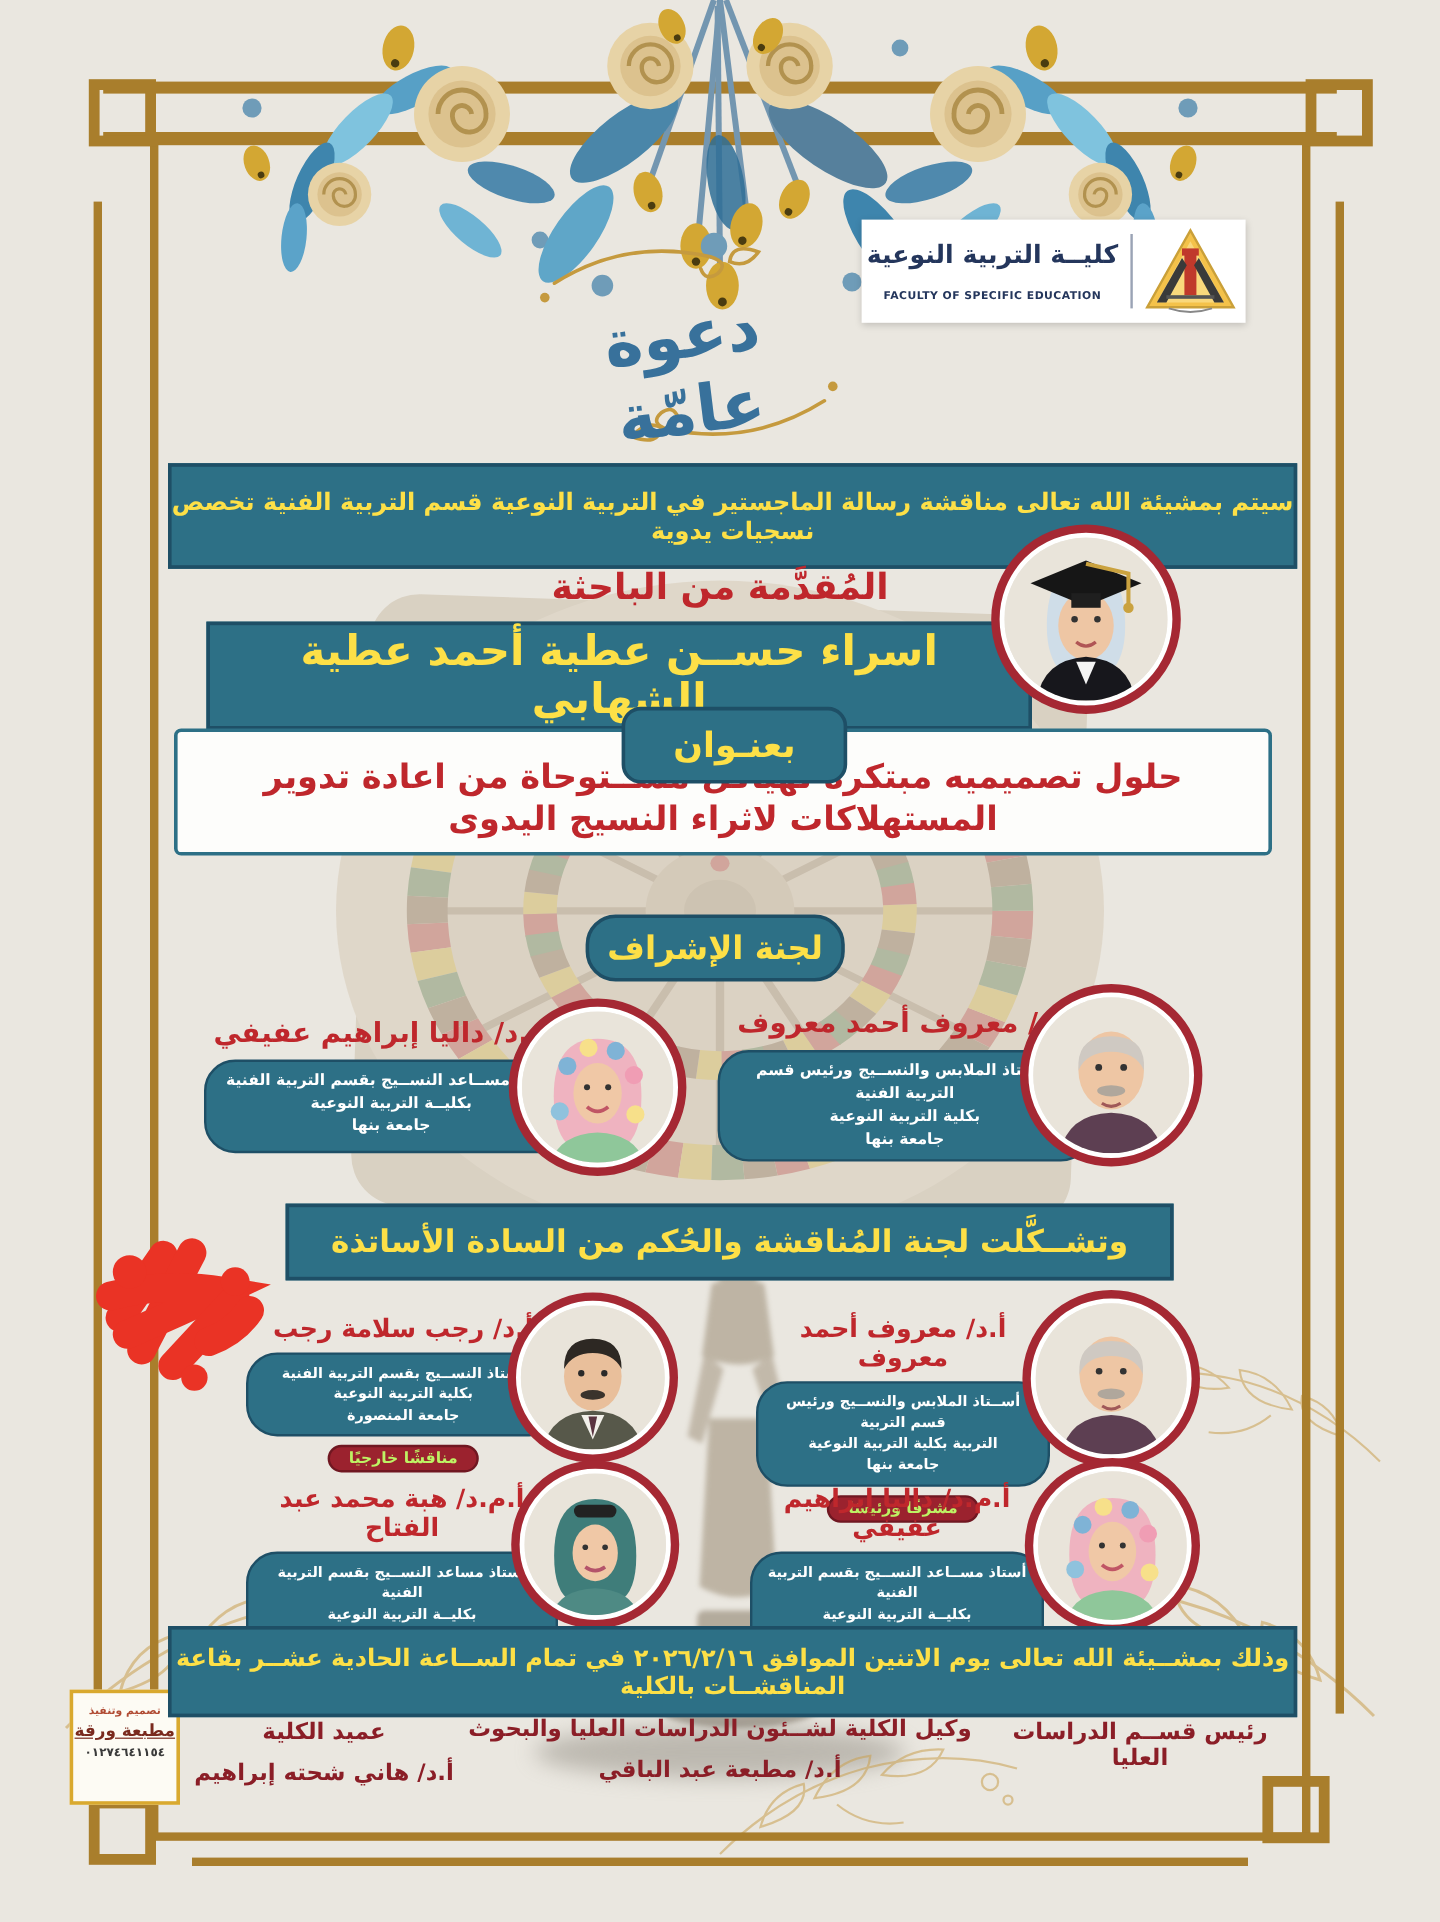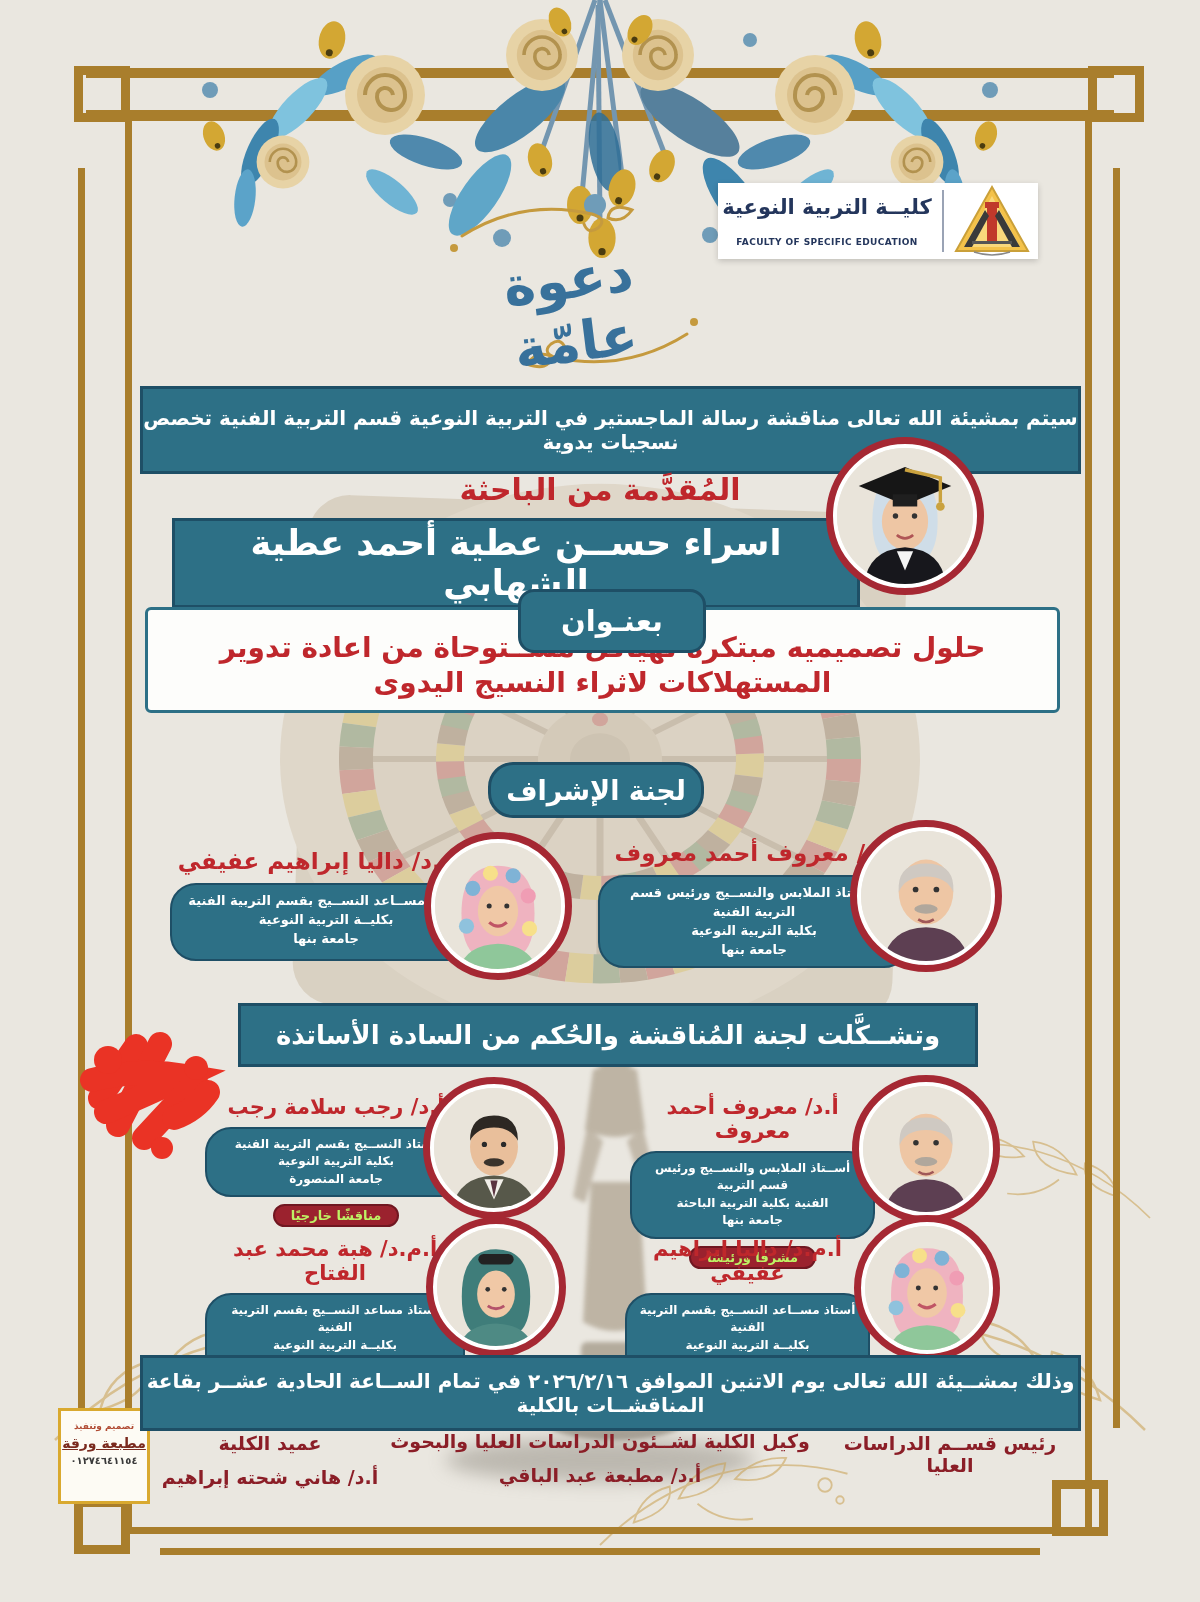--- a/index.html
+++ b/index.html
@@ -18,32 +18,32 @@
   .f-left{left:78px;top:168px;width:7px;height:1260px;}
   .f-right{left:1113px;top:168px;width:7px;height:1260px;}
   .f-bottom{left:160px;top:1548px;width:880px;height:7px;}
   .bar-top1{left:86px;top:68px;width:1028px;height:10px;}
   .bar-top2{left:86px;top:110px;width:1028px;height:11px;}
   .corner-sq{width:38px;height:38px;border:9px solid #a97e2c;z-index:2;background:transparent;}
   .sq-tl{left:74px;top:66px;} .sq-tr{left:1088px;top:66px;}
   .sq-bl{left:74px;top:1498px;} .sq-br{left:1052px;top:1480px;}
   
   .flowers{left:150px;top:0;width:900px;height:265px;z-index:3;}
-  .logo-box{left:718px;top:183px;width:320px;height:76px;background:#fff;z-index:4;
+  .logo-box{left:718px;top:183px;width:320px;height:86px;background:#fff;z-index:4;
             box-shadow:0 2px 6px rgba(0,0,0,.18);display:flex;flex-direction:row-reverse;align-items:center;direction:ltr;}
   .logo-emblem{width:84px;height:80px;flex:0 0 84px;margin-right:4px;}
   .logo-divider{width:2px;height:62px;background:#9aa3b5;margin:0 6px;}
   .logo-texts{flex:1;text-align:center;}
   .logo-ar{font-size:21px;font-weight:bold;color:#24365c;line-height:1.2;}
   .logo-en{font-size:9px;font-weight:bold;color:#24365c;letter-spacing:.4px;margin-top:16px;}
   .calli{left:432px;top:196px;width:285px;height:180px;z-index:3;}
   .calli-text{position:absolute;left:10px;top:52px;width:260px;text-align:center;font-size:54px;
               font-weight:bold;color:#38719b;transform:rotate(-7deg);}
   
-  .teal{background:#2d7086;border:3px solid #1e4f66;color:#ffffff;font-weight:bold;
+  .teal{background:#2d7086;border:3px solid #1e4f66;color:#fde047;font-weight:bold;
         display:flex;align-items:center;justify-content:center;text-align:center;}
   .banner1{left:140px;top:386px;width:935px;height:82px;font-size:20px;z-index:5;}
   .presented{left:250px;top:472px;width:700px;text-align:center;font-size:30px;font-weight:bold;
              color:#bf272c;z-index:5;}
   .name-box{left:172px;top:518px;width:682px;height:84px;font-size:35px;z-index:5;}
   .badge-title{left:518px;top:589px;width:182px;height:58px;font-size:29px;border-radius:16px;z-index:7;}
   .title-box{left:145px;top:607px;width:915px;height:106px;background:#fdfdfb;border:3px solid #2d7086;
              border-radius:6px;z-index:5;display:flex;flex-direction:column;justify-content:flex-end;
              align-items:center;padding-bottom:10px;box-sizing:border-box;}
   .title-line{font-size:28px;font-weight:bold;color:#bf272c;line-height:1.25;text-align:center;}
@@ -378,21 +378,21 @@
         </div>
     </div>
   </div>
 
   <div class="abs teal banner2">وتشــكَّلت لجنة المُناقشة والحُكم من السادة الأساتذة</div>
 
   <div class="abs person-card com-card pos-com-tr">
     <div class="person-name">أ.د/ معروف أحمد معروف</div>
     <div class="person-desc">
       <div>أســتاذ الملابس والنســيج ورئيس قسم التربية</div>
-      <div>الفنية بكلية التربية الباحثة</div>
+      <div>التربية بكلية التربية النوعية</div>
       <div>جامعة بنها</div>
     </div>
     <div class="role-badge">مشرفًا ورئيسًا</div>
     <div class="photo">
       <div class="photo-inner">
           <svg viewBox="0 0 100 100">
             <use href="#av-man-gray"></use>
           </svg>
         </div>
     </div>

